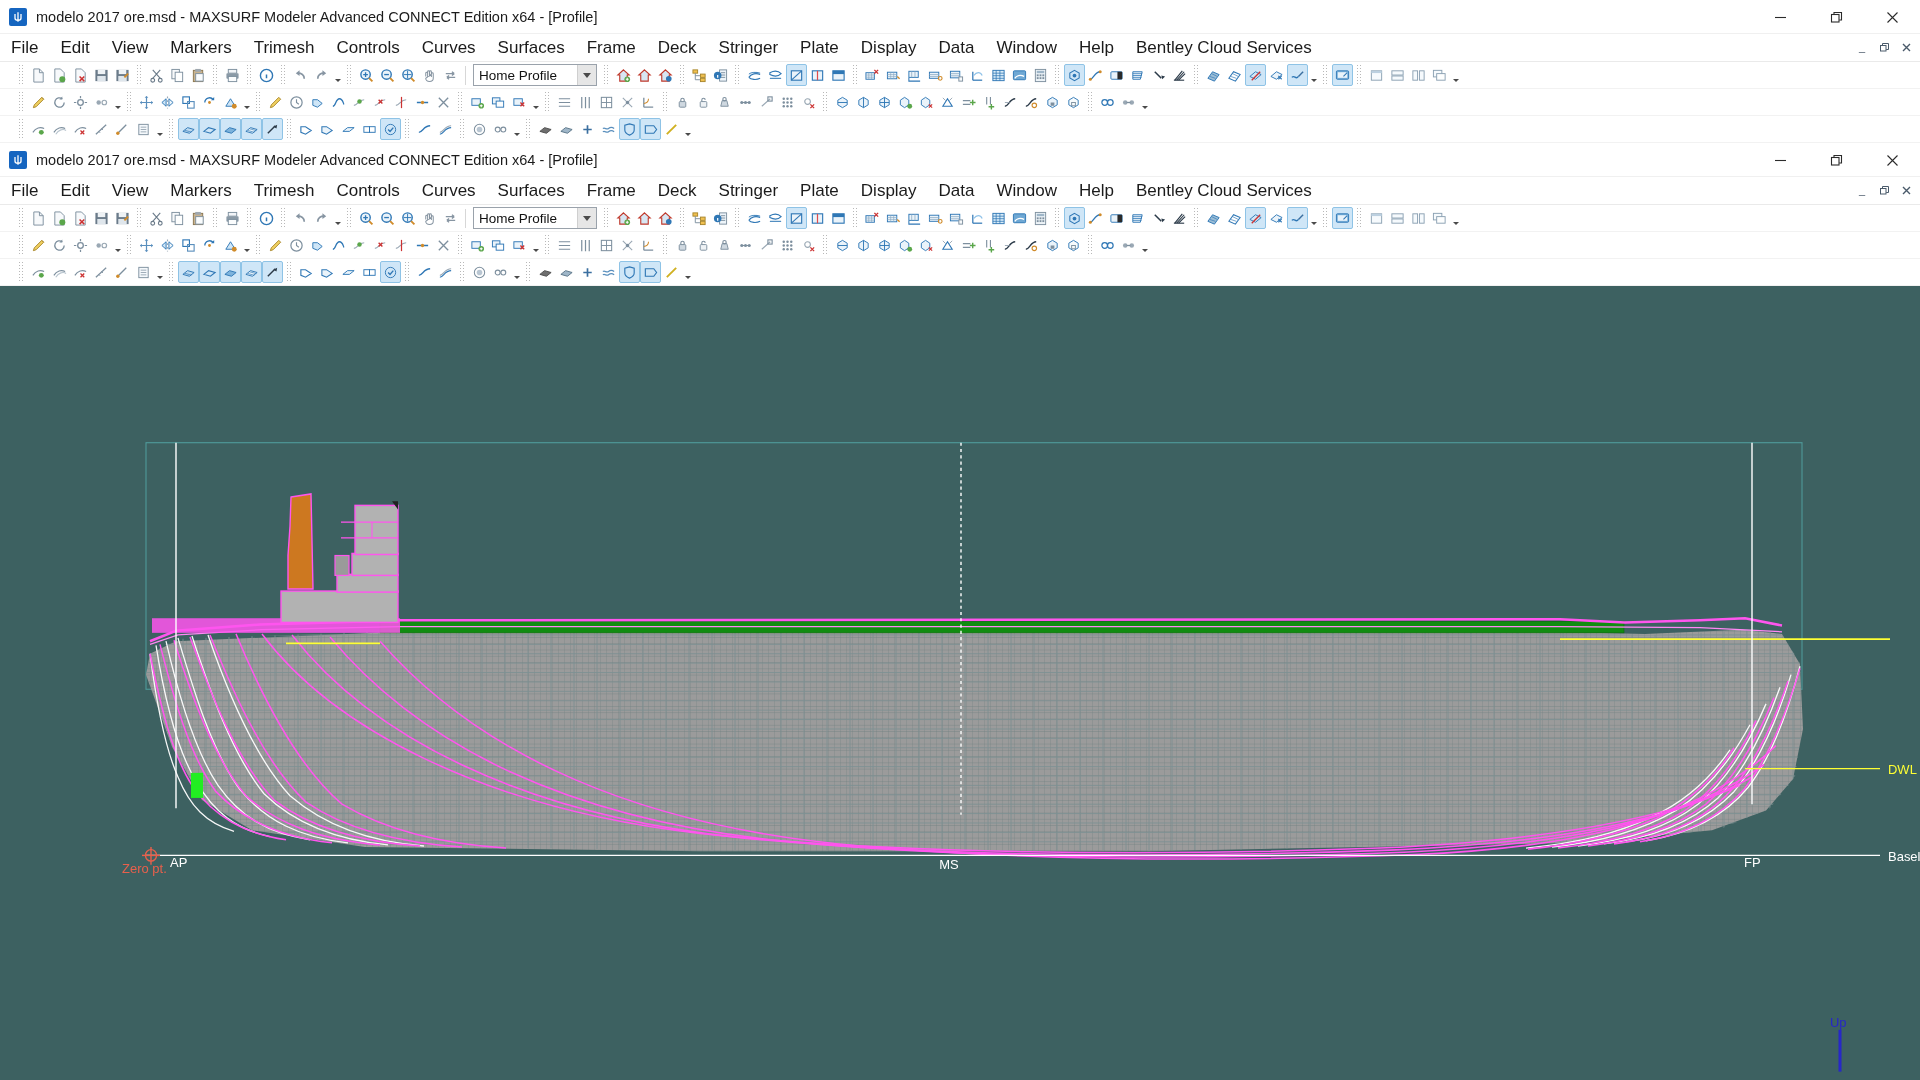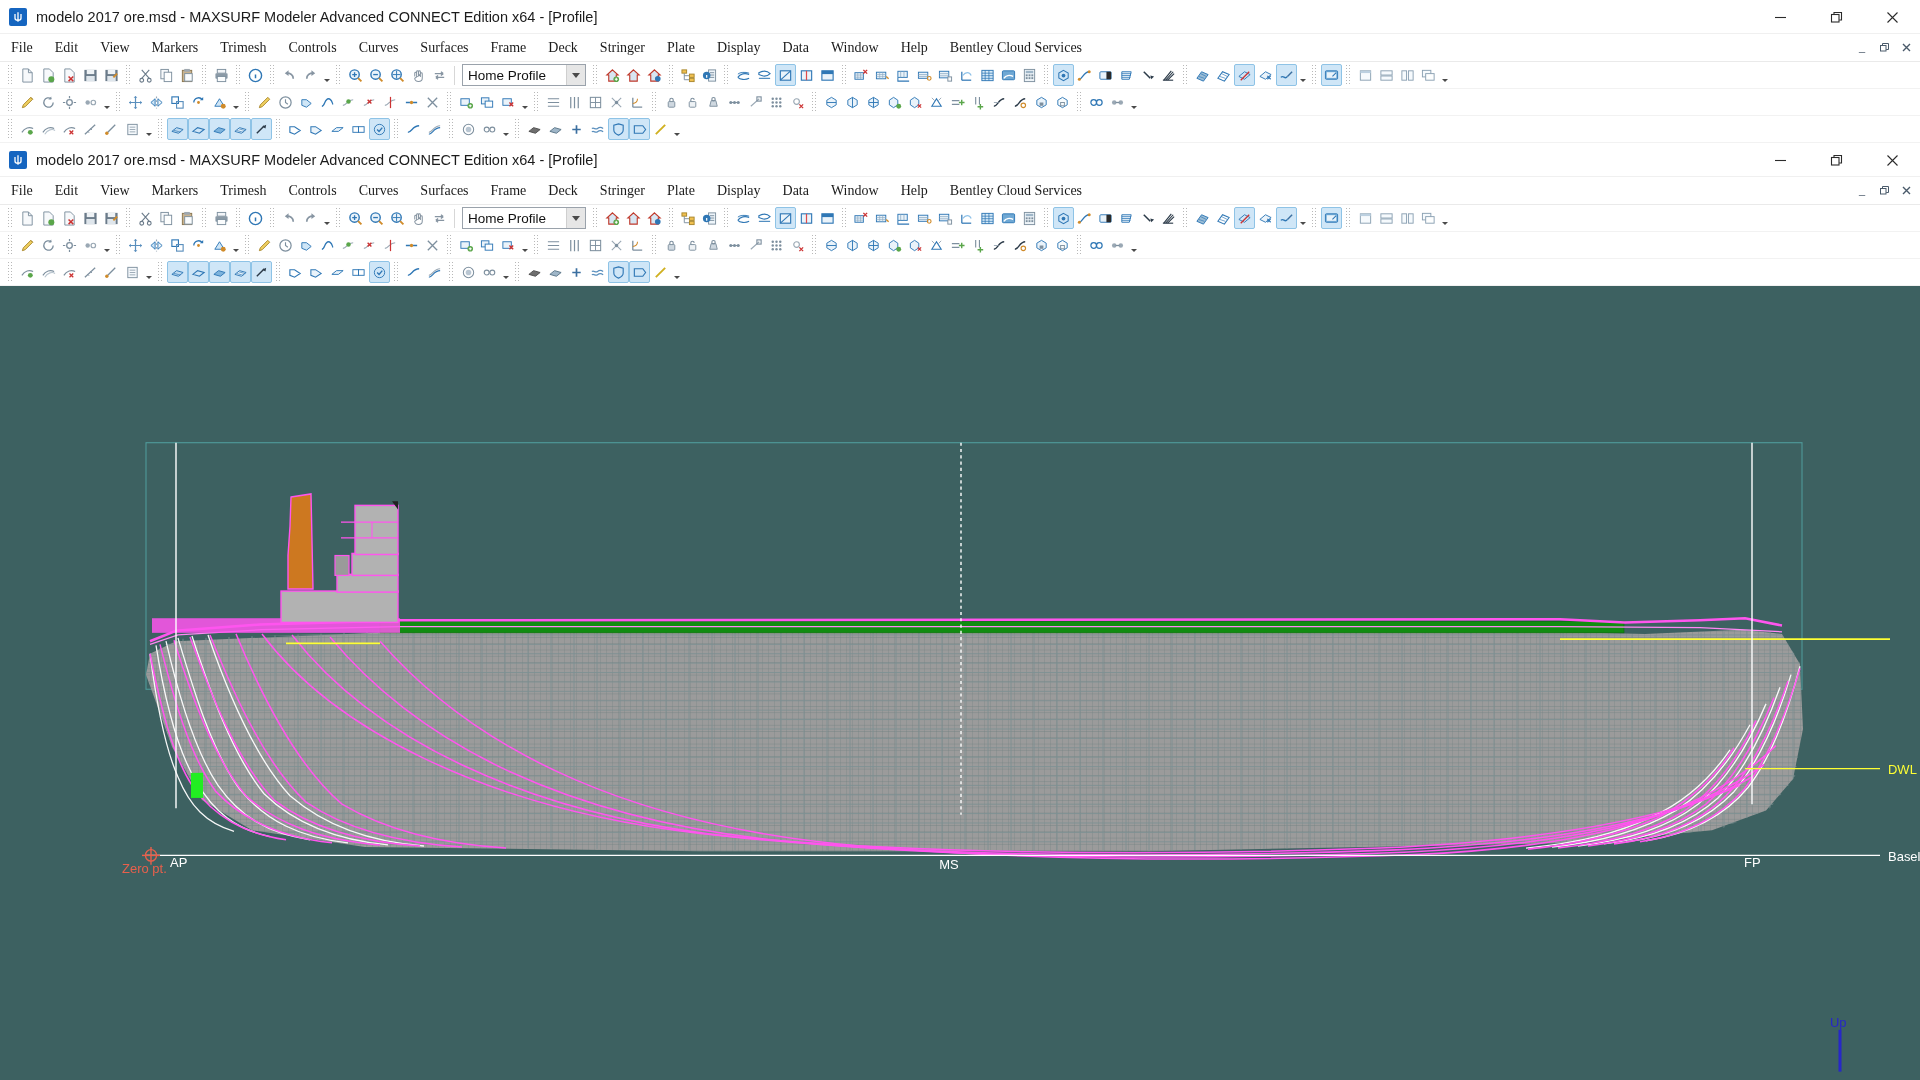--- a/index.html
+++ b/index.html
@@ -35,33 +35,33 @@
   }
   .win-btn svg { display: block; }
 
   
   .menubar {
     height: 28px; background: #ffffff;
     display: flex; align-items: center; position: relative;
     border-bottom: 1px solid #eaeaea;
   }
   .menu-item {
-    font-size: 14px; color: #1b1b1b; padding: 0 11px; height: 24px;
-    display: flex; align-items: center; white-space: nowrap; font-family: Liberation Serif, serif;
+    font-size: 17px; color: #1b1b1b; padding: 0 11px; height: 24px;
+    display: flex; align-items: center; white-space: nowrap;
   }
   .mdi-btns { position: absolute; right: 4px; top: 4px; display: flex; gap: 2px; }
   .mdi-btn {
     width: 20px; height: 18px; display: flex; align-items: center; justify-content: center;
     font-size: 11px; color: #4a5a6a; border: 1px solid transparent;
   }
 
   
   .tbrow {
     height: 27px; background: #ffffff; display: flex; align-items: center;
-    border-bottom: 1px solid #f2f2f2; padding-left: 4px;
+    border-bottom: 1px solid #f2f2f2; padding-left: 15px;
   }
   .grip {
     width: 7px; height: 20px; flex: none; margin: 0 3px;
     background-image:
       radial-gradient(circle at 1.5px 1.5px, #b8b8b8 0.9px, transparent 1px),
       radial-gradient(circle at 4.5px 1.5px, #b8b8b8 0.9px, transparent 1px);
     background-size: 6px 3px; background-repeat: repeat-y;
     background-position: 0 2px;
   }
   .tsep { width: 1px; height: 19px; background: #d7d7d7; margin: 0 4px; flex: none; }

